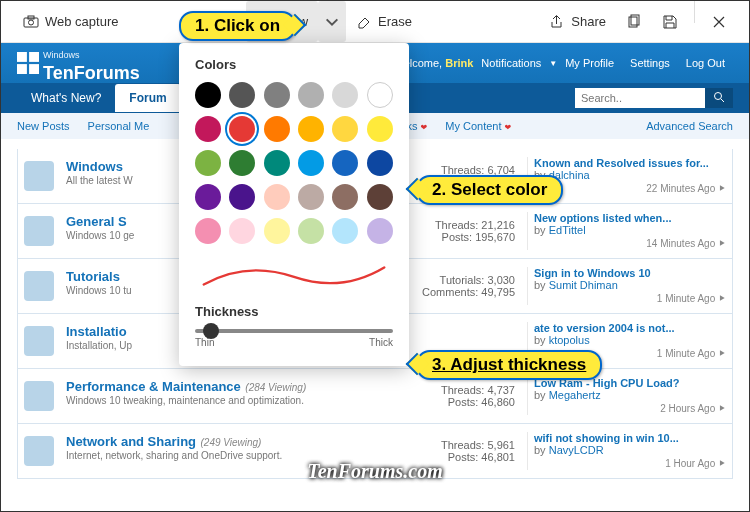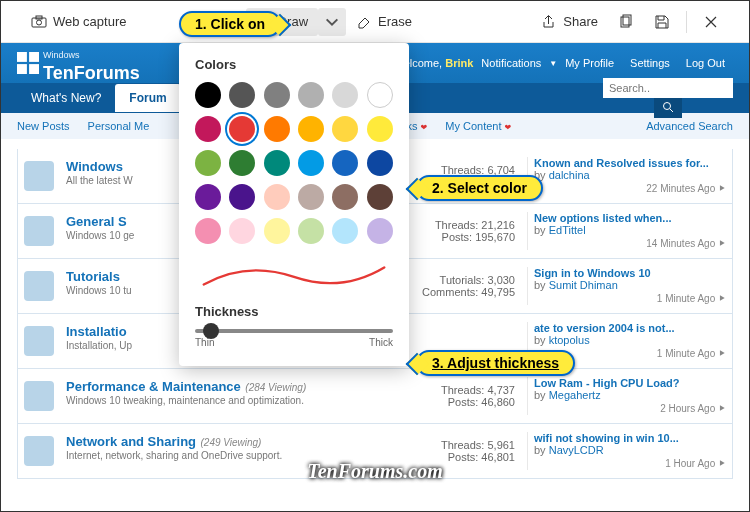--- a/index.html
+++ b/index.html
@@ -1,42 +1,42 @@
 <!DOCTYPE html>
 <html><head>
 <meta charset="utf-8">
 <style>
 * { box-sizing: border-box; margin: 0; padding: 0; font-family: 'Segoe UI', Arial, sans-serif; }
 body { width: 750px; height: 512px; background: #fff; position: relative; overflow: hidden; border: 1px solid #333; }
-.toolbar { height: 42px; display: flex; align-items: center; padding: 0 20px; background: #fff; border-bottom: 1px solid #e5e5e5; font-size: 13px; color: #333; }
+.toolbar { height: 42px; display: flex; padding: 0 12px; background: #fff; border-bottom: 1px solid #e5e5e5; font-size: 13px; color: #333; }
 .tb-item { display: flex; align-items: center; gap: 6px; padding: 6px 10px; cursor: pointer; border-radius: 3px; }
 .tb-item.hover { background: #e8e8e8; }
 .chev { width: 28px; display:flex; align-items:center; justify-content:center; padding:6px 4px; background:#e8e8e8; border-radius:3px; }
 .sp { flex: 1; }
 .ic { width: 16px; height: 16px; display: inline-flex; align-items: center; justify-content: center; }
 .divider { width:1px; height:22px; background:#ddd; margin:0 6px; }
 
-.callout { position:absolute; background:#ffeb3b; border:2px solid #0066cc; border-radius:14px; padding:3px 14px; font-size:14px; font-weight:bold; color:#000; z-index:50; box-shadow:1px 1px 3px rgba(0,0,0,0.3); }
+.callout { position:absolute; background:#ffeb3b; border:2px solid #0066cc; border-radius:14px; padding:3px 14px; font-size:17px; font-weight:bold; color:#000; z-index:50; box-shadow:1px 1px 3px rgba(0,0,0,0.3); }
 .callout::after { content:''; position:absolute; width:14px; height:14px; background:#ffeb3b; border:2px solid #0066cc; transform:rotate(45deg); }
 .callout.c1::after { right:-9px; top:4px; border-left:none; border-bottom:none; }
 .callout.c2::after { left:-9px; top:4px; border-right:none; border-top:none; }
 .callout.c3::after { left:-9px; top:4px; border-right:none; border-top:none; }
 
 .page { position:absolute; top:42px; left:0; right:0; bottom:0; }
 .banner { background:linear-gradient(#1a7ec9,#1472b8); height:40px; display:flex; align-items:center; padding:0 16px; color:#fff; font-size:12px; }
 .logo { font-size:18px; font-weight:bold; margin-right:auto; display:flex; align-items:center; gap:4px; }
 .logo small { font-size:9px; font-weight:normal; opacity:.9; }
 .banner a { color:#fff; text-decoration:none; margin:12px 8px; font-size:11px; }
 .banner .wel { font-size:11px; }
 .banner .u { color:#ffea65; font-weight:bold; }
 
 .navbar { background:#0d5a99; height:30px; display:flex; align-items:center; padding:0 16px; color:#fff; font-size:12px;justify-content:space-between; }
 .navbar .tab { padding:7px 14px; cursor:pointer; }
 .navbar .tab.active { background:#fff; color:#0d5a99; font-weight:bold; border-radius:3px 3px 0 0; }
-.navbar .search { margin-left:auto; display:flex; align-items:center;flex-direction:column; }
+.navbar .search { margin-left:auto; display:flex; align-items:center; }
 .navbar input { height:20px; width:130px; border:none; padding:0 6px; font-size:11px; background:#fff; }
 .navbar .sbtn { width:28px; height:20px; background:#0a4a7d; display:flex; align-items:center; justify-content:center; color:#fff; }
 
 .subnav { background:#eef4fb; height:26px; display:flex; align-items:center; padding:0 16px; font-size:11px; gap:18px; }
 .subnav a { color:#1472b8; text-decoration:none; cursor:pointer; }
 .subnav .r { margin-left:auto; }
 
 .wrap { padding:10px 16px; background:#fff; }
 .fhdr { background:linear-gradient(#1e7fc9,#156bb0); color:#fff; height:30px; display:flex; align-items:center; font-size:12px; font-weight:bold; border-radius:4px 4px 0 0; }
 .fhdr .t1 { padding:0 14px; flex:1; }

